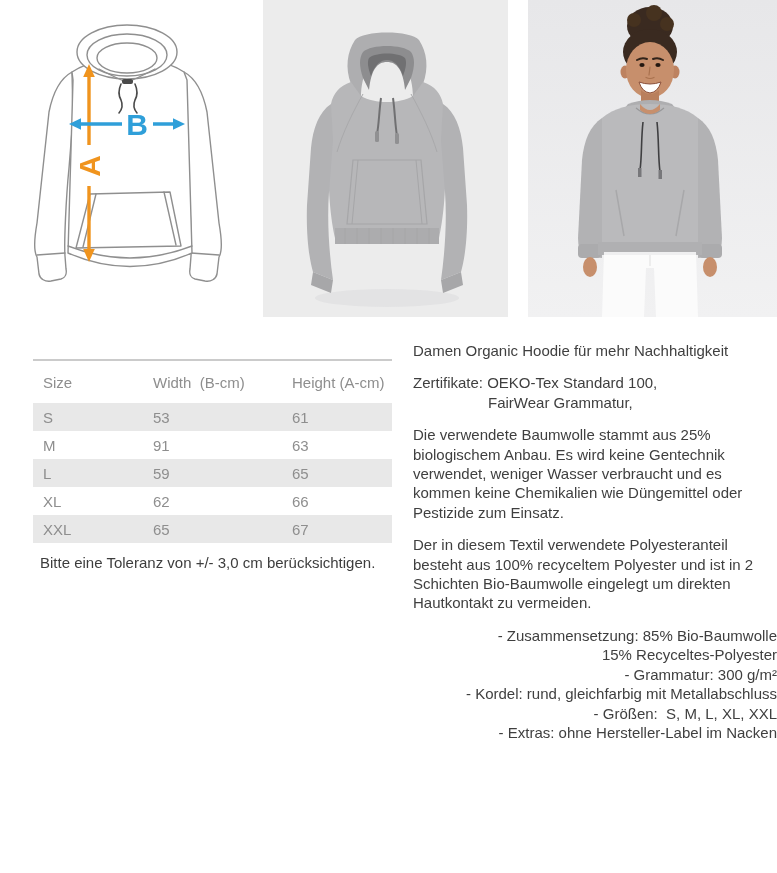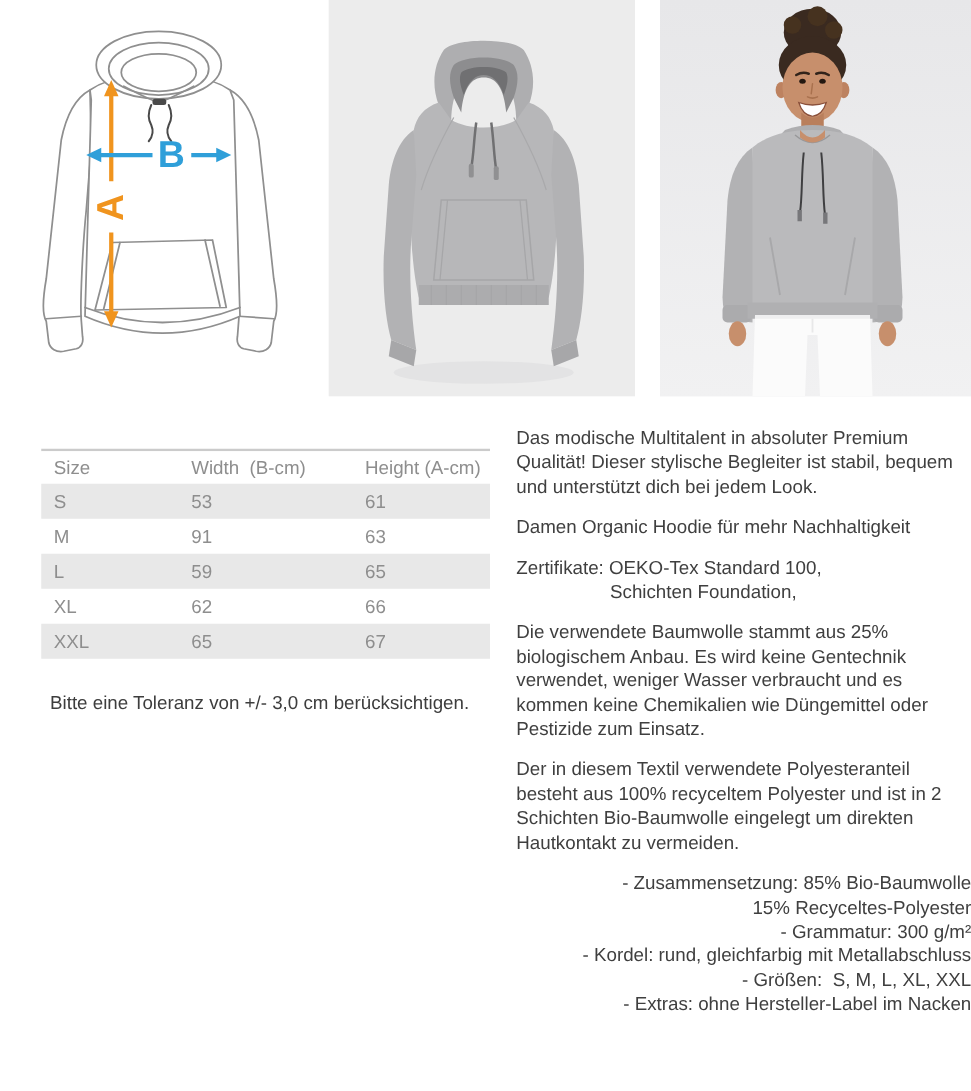--- a/index.html
+++ b/index.html
@@ -8,21 +8,21 @@
   .img-block{position:absolute;}
   #diagram-block{left:20px;top:18px;width:230px;height:290px;background:#fff;}
   #product-block{left:263px;top:0;width:245px;height:317px;background:#ececec;}
   #model-block{left:528px;top:0;width:249px;height:317px;background:#e9e9ea;}
   svg{display:block;}
 
   
   .size-table{position:absolute;left:33px;top:359px;width:359px;border-top:2px solid #cbcbcb;
               font-size:15px;color:#8e8e8e;}
   .t-row{display:grid;grid-template-columns:110px 139px 110px;align-items:center;height:28px;}
-  .t-row.head{height:26px;background:#ffffff;}
+  .t-row.head{height:42px;background:#ffffff;}
   .t-row.shade{background:#e8e8e8;}
   .t-cell{padding-left:10px;white-space:pre;}
 
   .tolerance{position:absolute;left:40px;top:554px;font-size:15px;color:#3d3d3d;}
 
   
   .desc{position:absolute;left:413px;top:341px;width:364px;font-size:15px;line-height:19.4px;
         color:#3f3f3f;}
   .desc p{margin:0 0 13px 0;}
   .cert-indent{padding-left:75px;}
@@ -188,25 +188,24 @@
     <div class="t-row shade">
       <div class="t-cell">XXL</div>
       <div class="t-cell">65</div>
       <div class="t-cell">67</div>
     </div>
   </div>
 
   <div class="tolerance">Bitte eine Toleranz von +/- 3,0 cm berücksichtigen.</div>
 
   <div class="desc">
-    <p>Das modische Multitalent in absoluter Premium Qualität! Dieser stylische Begleiter ist stabil, bequem und unterstützt dich bei jedem Look.</p>
     <p>Damen Organic Hoodie für mehr Nachhaltigkeit</p>
     <p>
       <span>Zertifikate: OEKO-Tex Standard 100,</span><br>
-      <span class="cert-indent" style="display:inline-block">Schichten Foundation,</span><br>
+      <span class="cert-indent" style="display:inline-block">FairWear Grammatur,</span><br>
     </p>
     <p>Die verwendete Baumwolle stammt aus 25% biologischem Anbau. Es wird keine Gentechnik verwendet, weniger Wasser verbraucht und es kommen keine Chemikalien wie Düngemittel oder Pestizide zum Einsatz.</p>
     <p>Der in diesem Textil verwendete Polyesteranteil besteht aus 100% recyceltem Polyester und ist in 2 Schichten Bio-Baumwolle eingelegt um direkten Hautkontakt zu vermeiden.</p>
     <div class="details">
       <div>- Zusammensetzung: 85% Bio-Baumwolle</div>
       <div class="detail-indent">15% Recyceltes-Polyester</div>
       <div>- Grammatur: 300 g/m²</div>
       <div>- Kordel: rund, gleichfarbig mit Metallabschluss</div>
       <div>- Größen:&nbsp; S, M, L, XL, XXL</div>
       <div>- Extras: ohne Hersteller-Label im Nacken</div>

